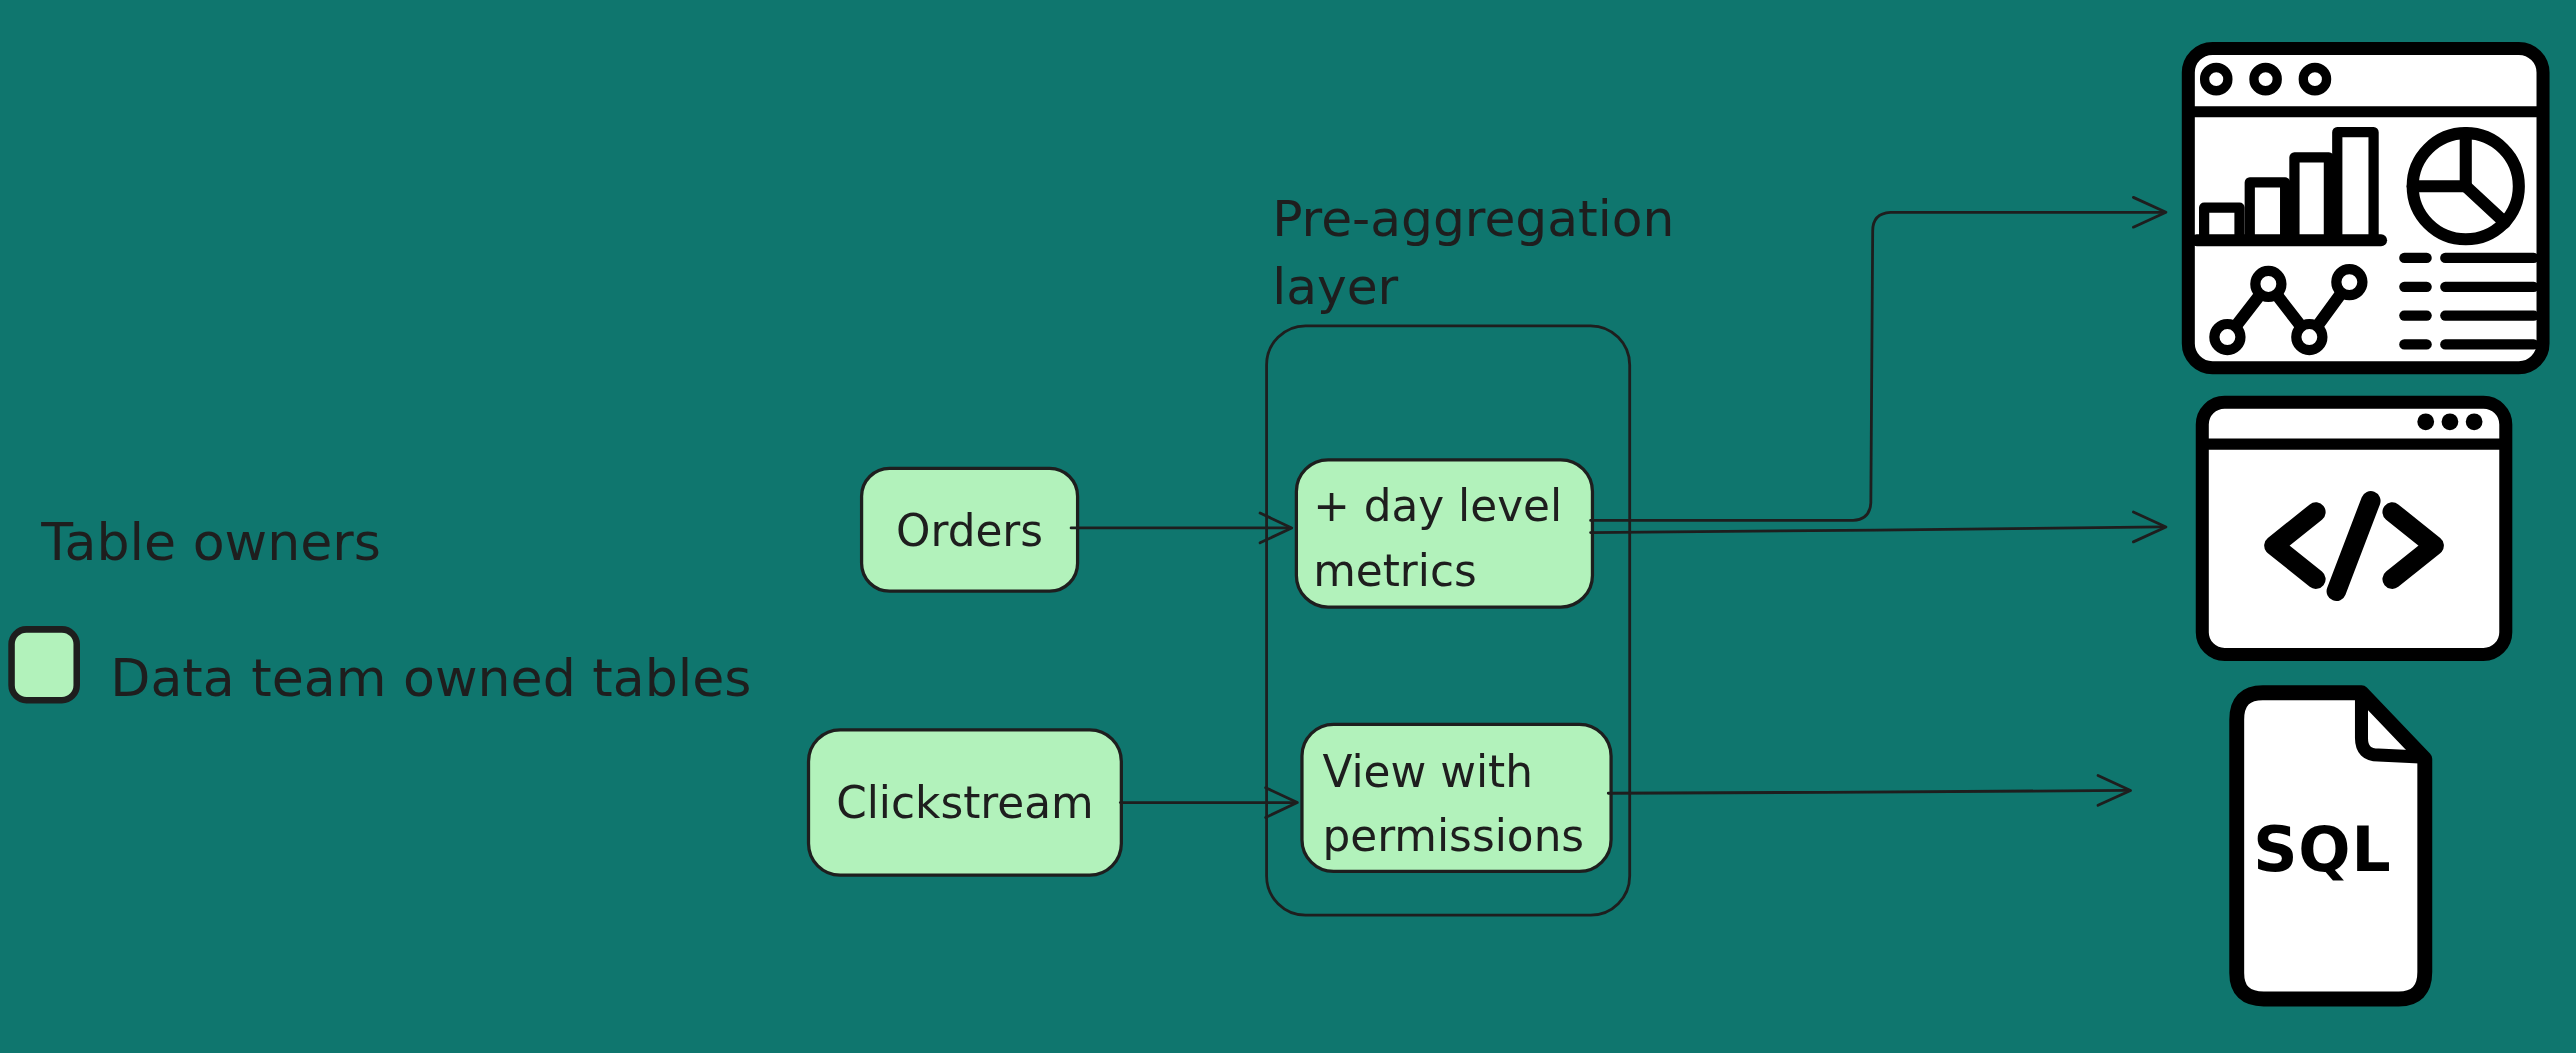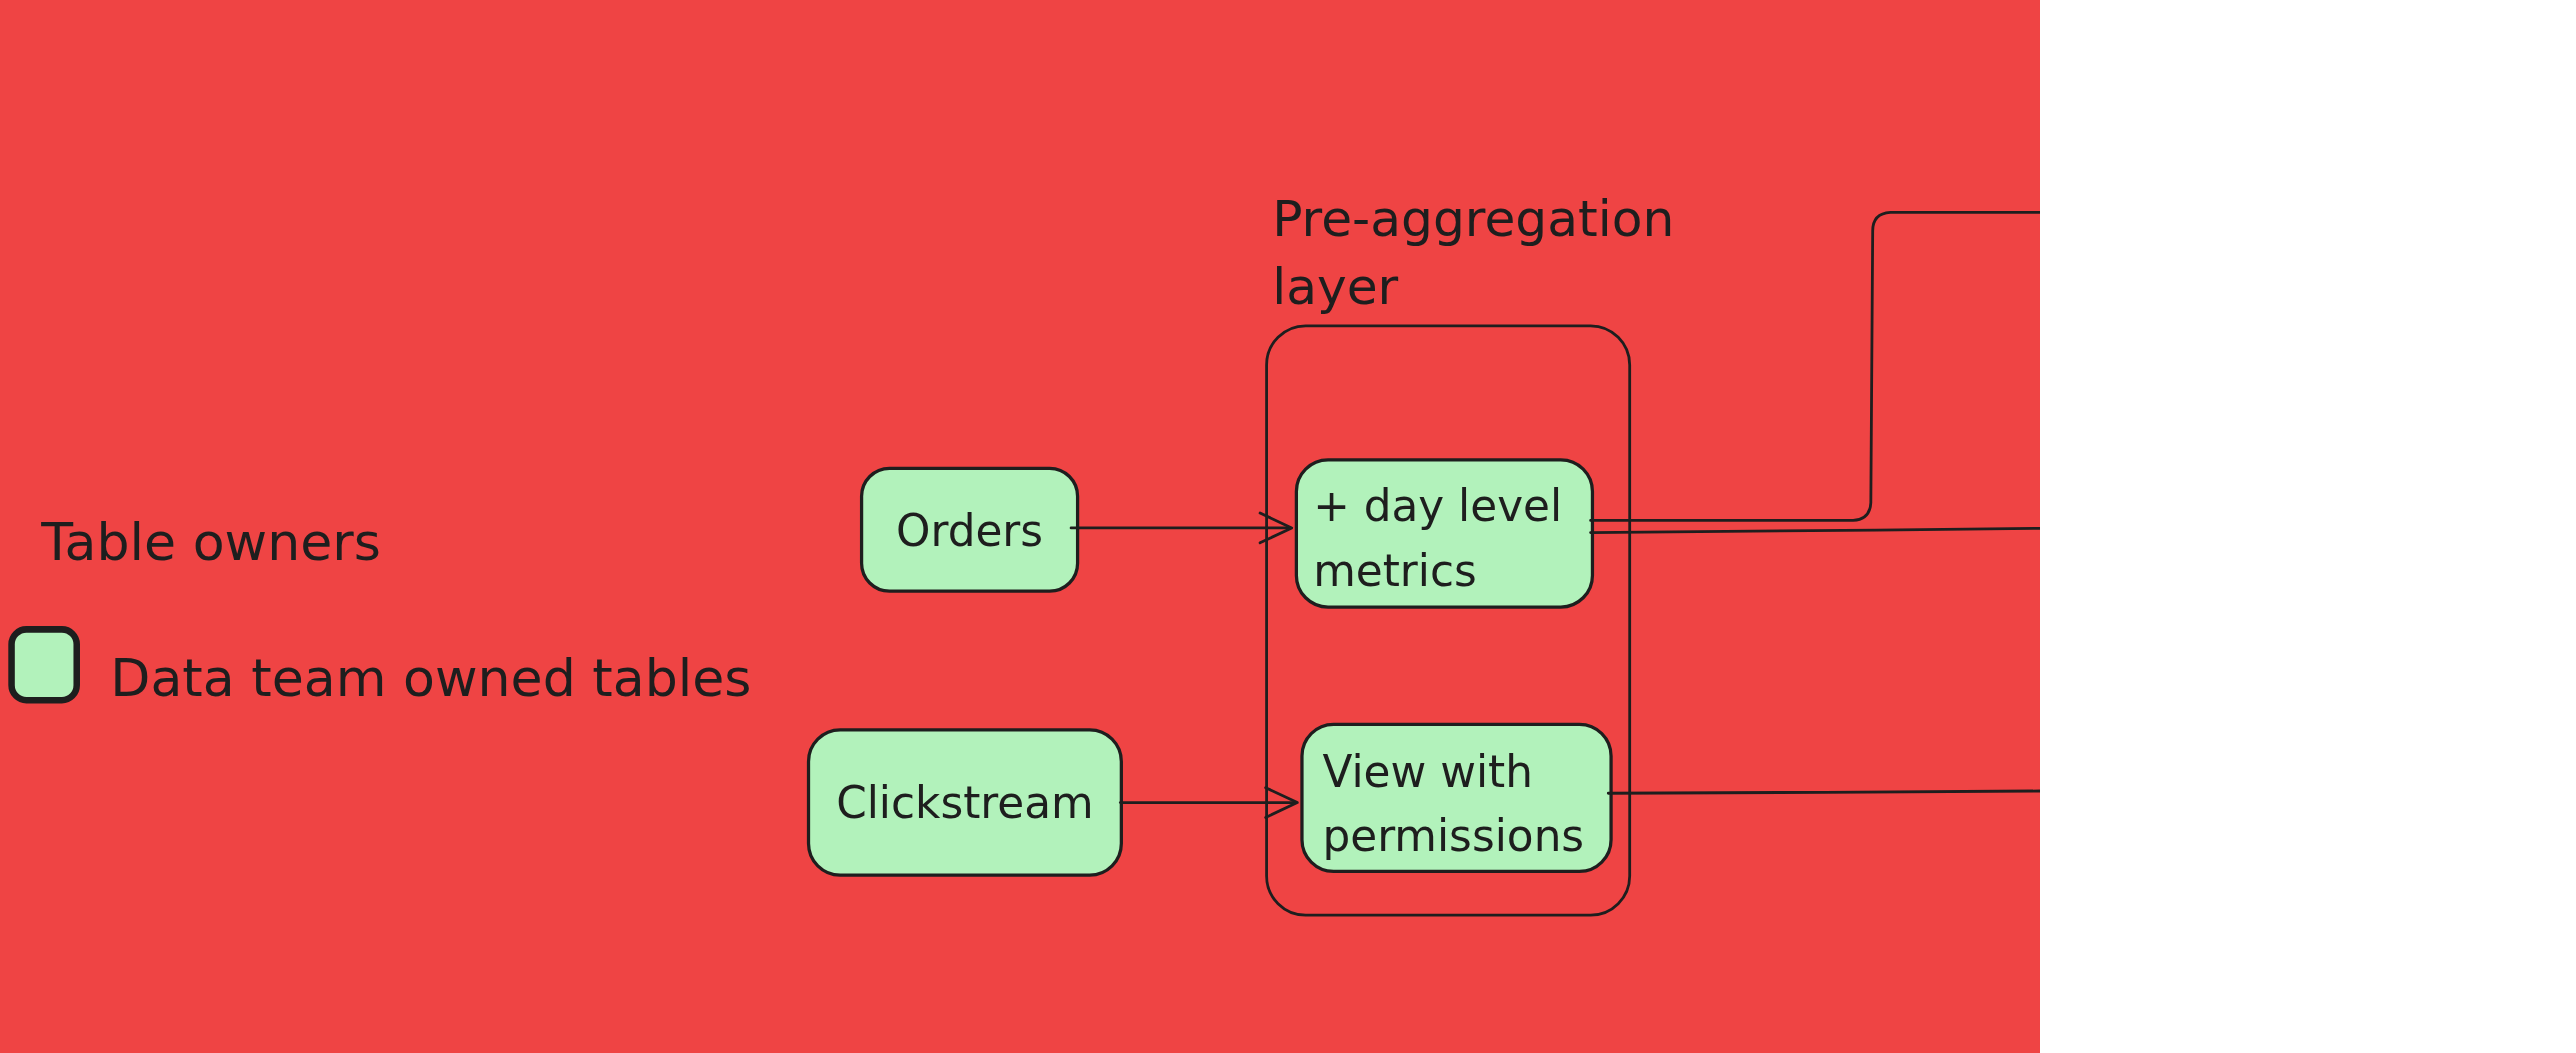--- a/index.html
+++ b/index.html
@@ -1,20 +1,20 @@
 <!DOCTYPE html>
 <html style="font-size:15px"><head>
 <meta charset="utf-8">
 <style>
   html, body { margin: 0; padding: 0; background: #ffffff; }
   .canvas {
     position: relative;
-    width: 2040px;
+    width: 2576px;
     height: 1053px;
-    background: #ef4444;
+    background: #0f766e;
     overflow: hidden;
     font-family: "DejaVu Sans", sans-serif;
   }
   svg { display: block; }
 
   .hand-stroke {
     fill: none;
     stroke: #1e1e1e;
     stroke-width: 3;
     stroke-linecap: round;

